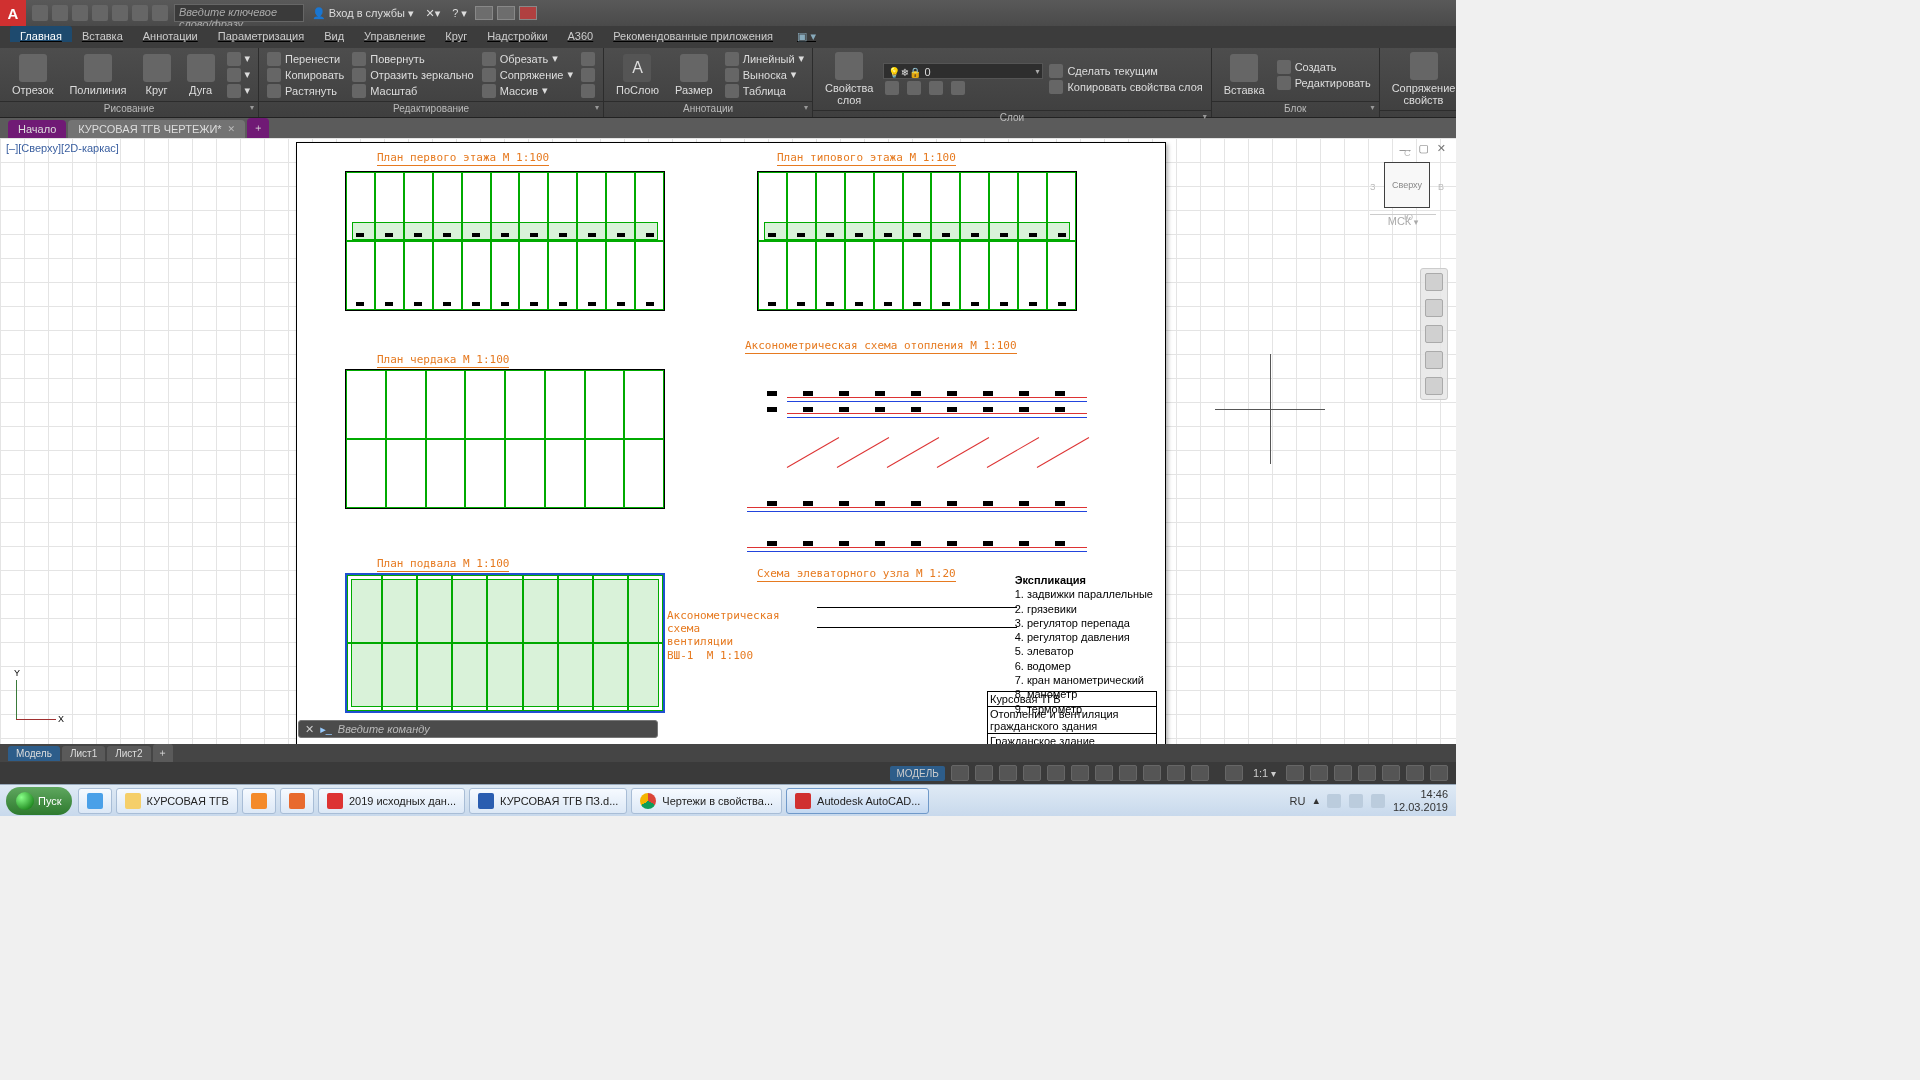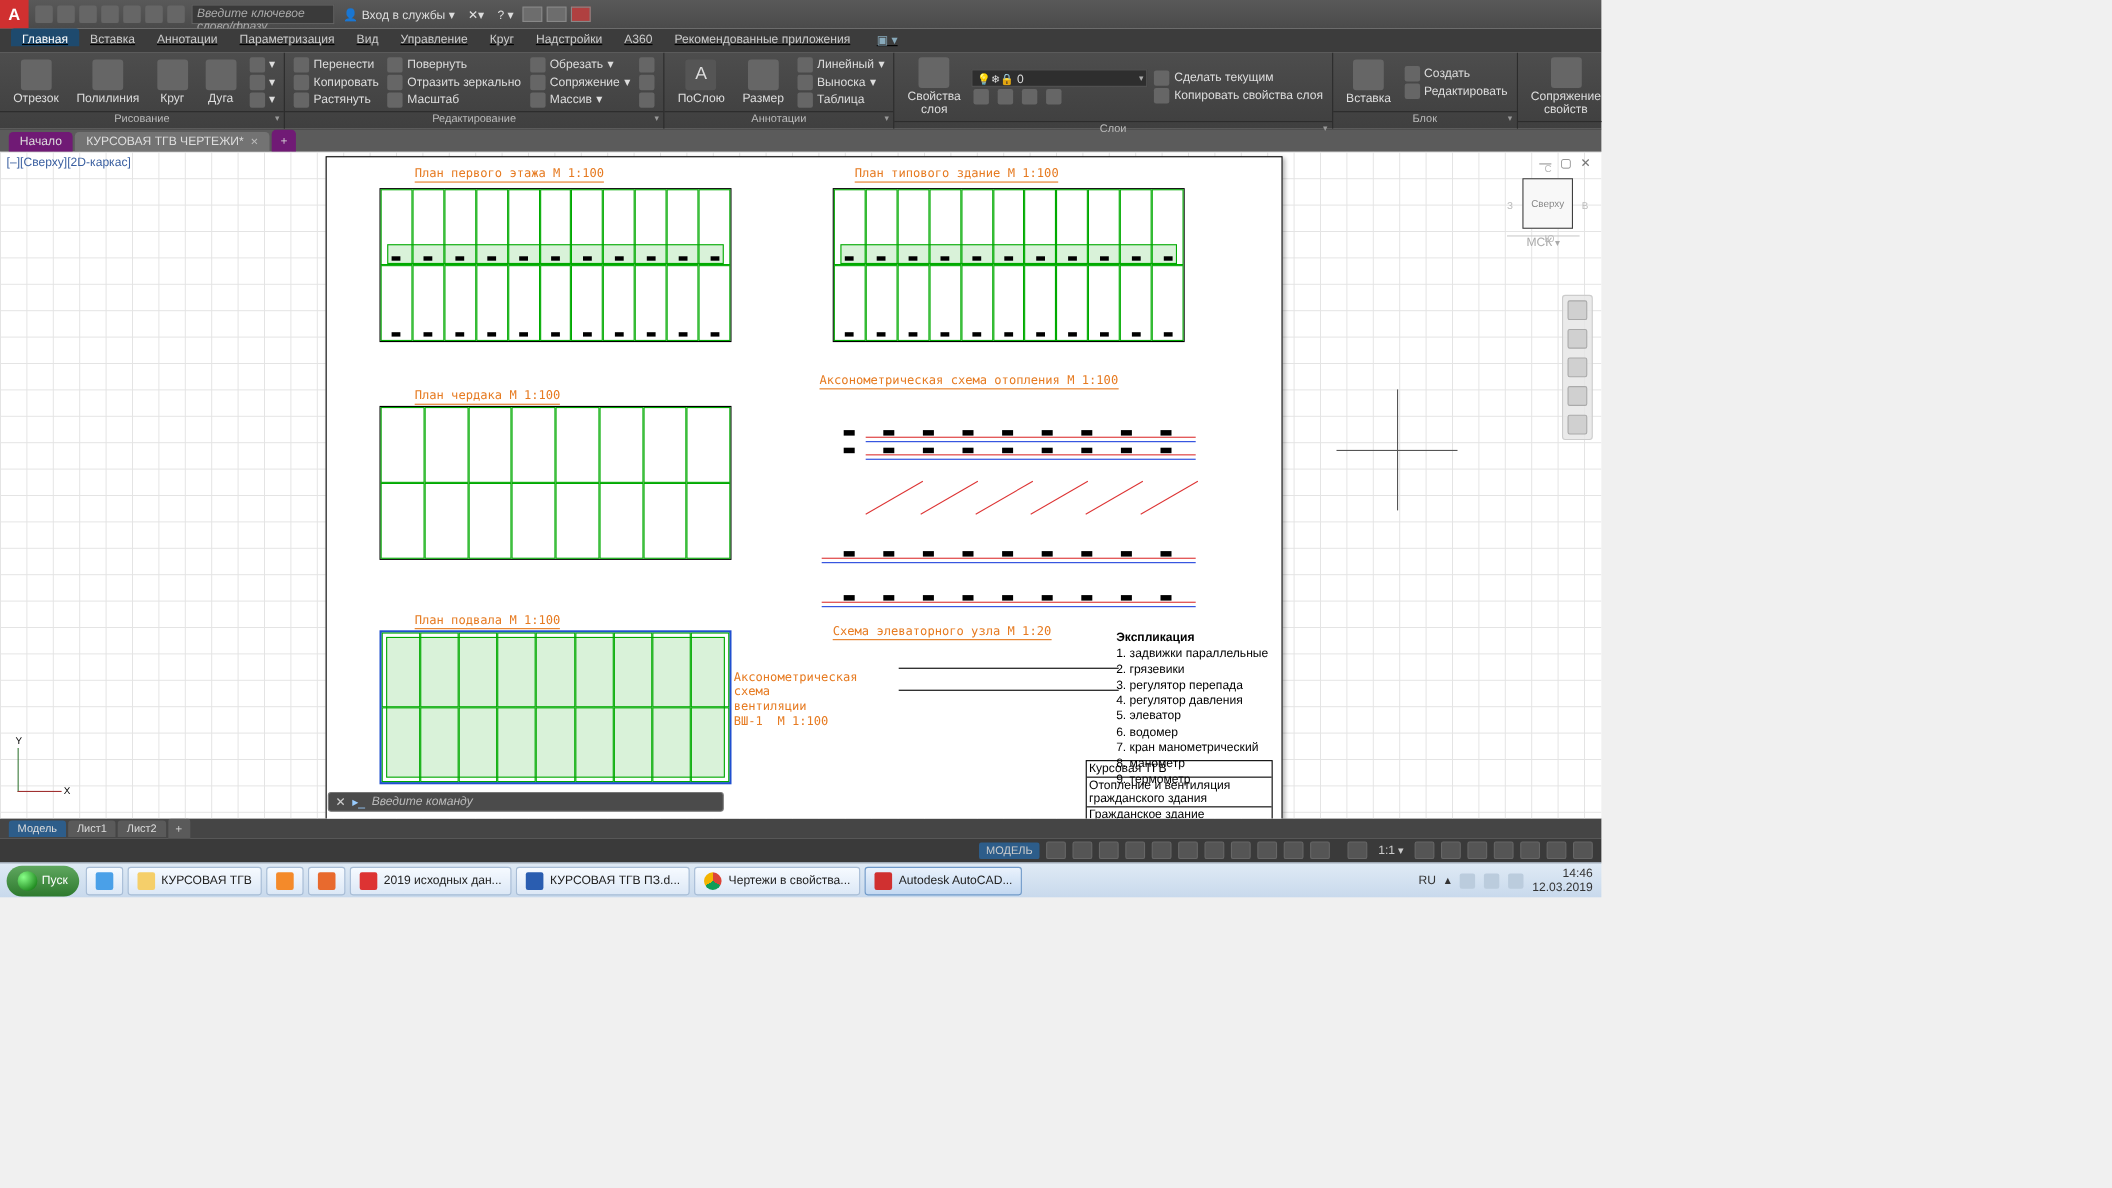--- a/index.html
+++ b/index.html
@@ -388,21 +388,21 @@
     <div class="doctab plus">＋</div>
   </div>
 
   <div class="workspace">
     <div class="grid"></div>
     <div class="viewlabel">[–][Сверху][2D-каркас]</div>
 
     <div class="sheet">
 
       <div class="dtitle" style="left:80px; top:8px;">План первого этажа  М 1:100</div>
-      <div class="dtitle" style="left:480px; top:8px;">План типового здание  М 1:100</div>
+      <div class="dtitle" style="left:480px; top:8px;">План типового этажа  М 1:100</div>
       <div class="dtitle" style="left:80px; top:210px;">План чердака  М 1:100</div>
       <div class="dtitle" style="left:448px; top:196px;">Аксонометрическая схема     отопления  М 1:100</div>
       <div class="dtitle" style="left:80px; top:414px;">План подвала  М 1:100</div>
       <div class="dtitle" style="left:460px; top:424px;">Схема элеваторного узла  М 1:20</div>
       <div class="dtitle" style="left:370px; top:466px; border:none; white-space:pre; line-height:1.2;">Аксонометрическая
 схема
 вентиляции
 ВШ-1  М 1:100</div>
 
       <div class="plan" style="left:48px; top:28px; width:320px; height:140px;">

